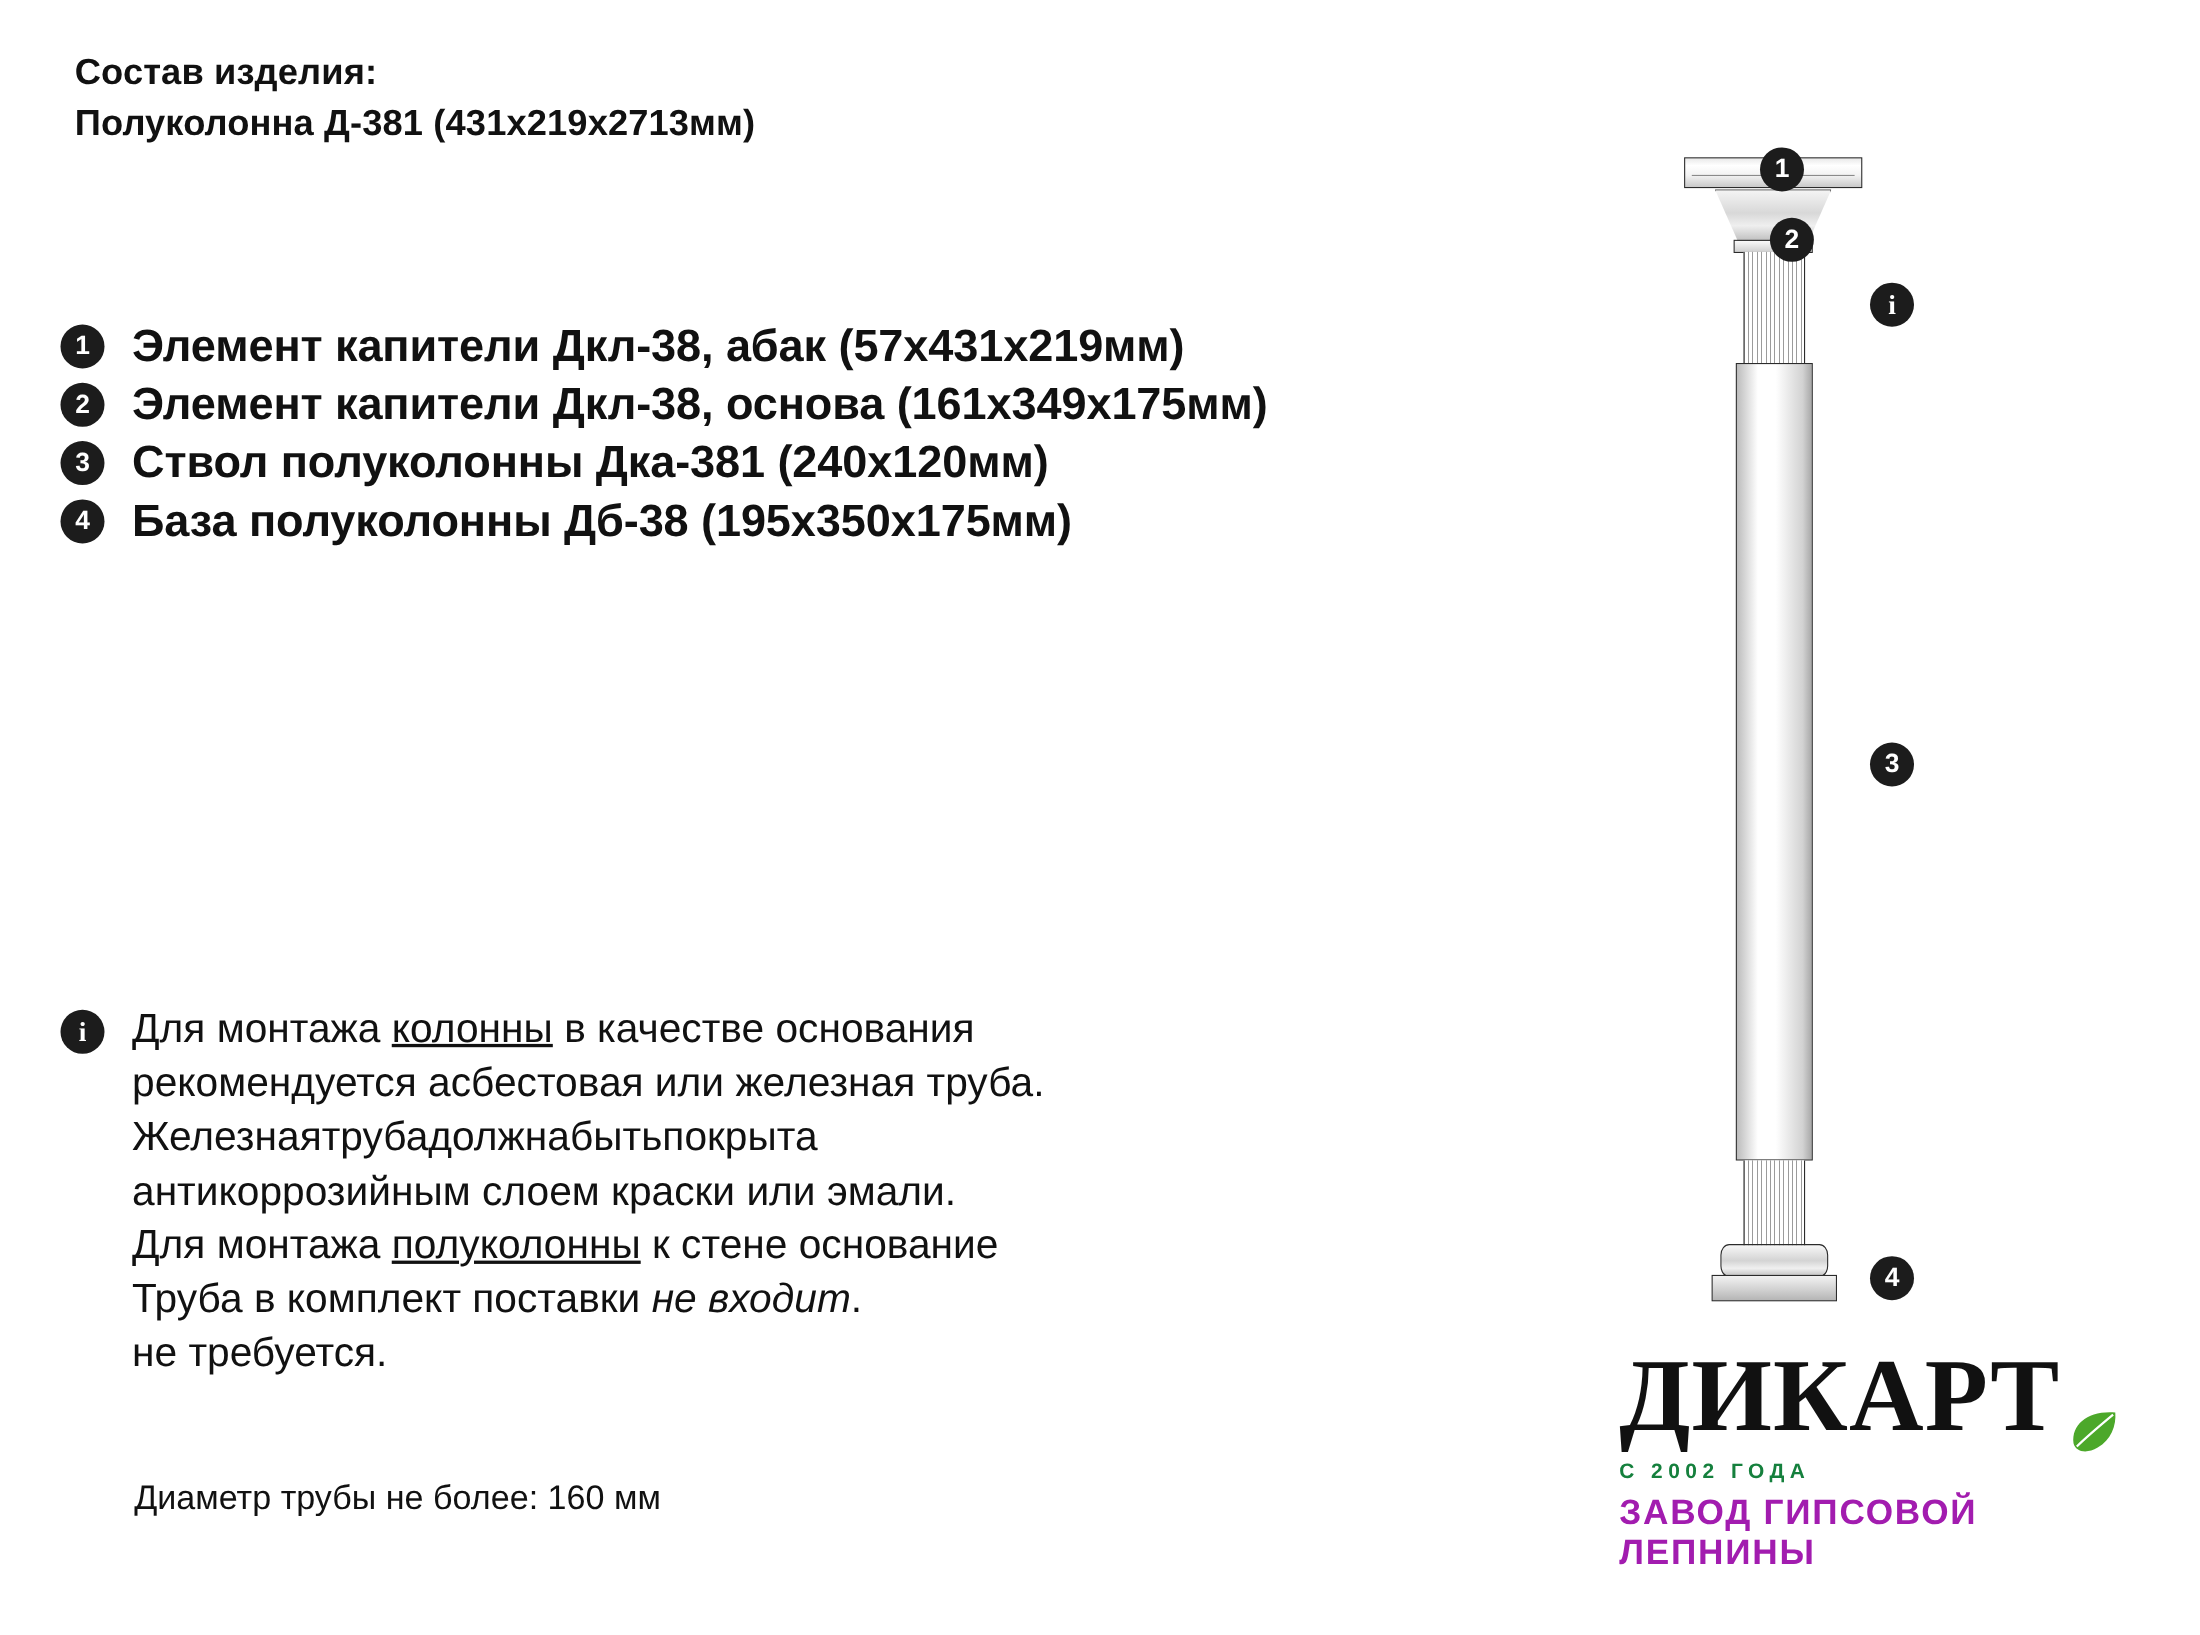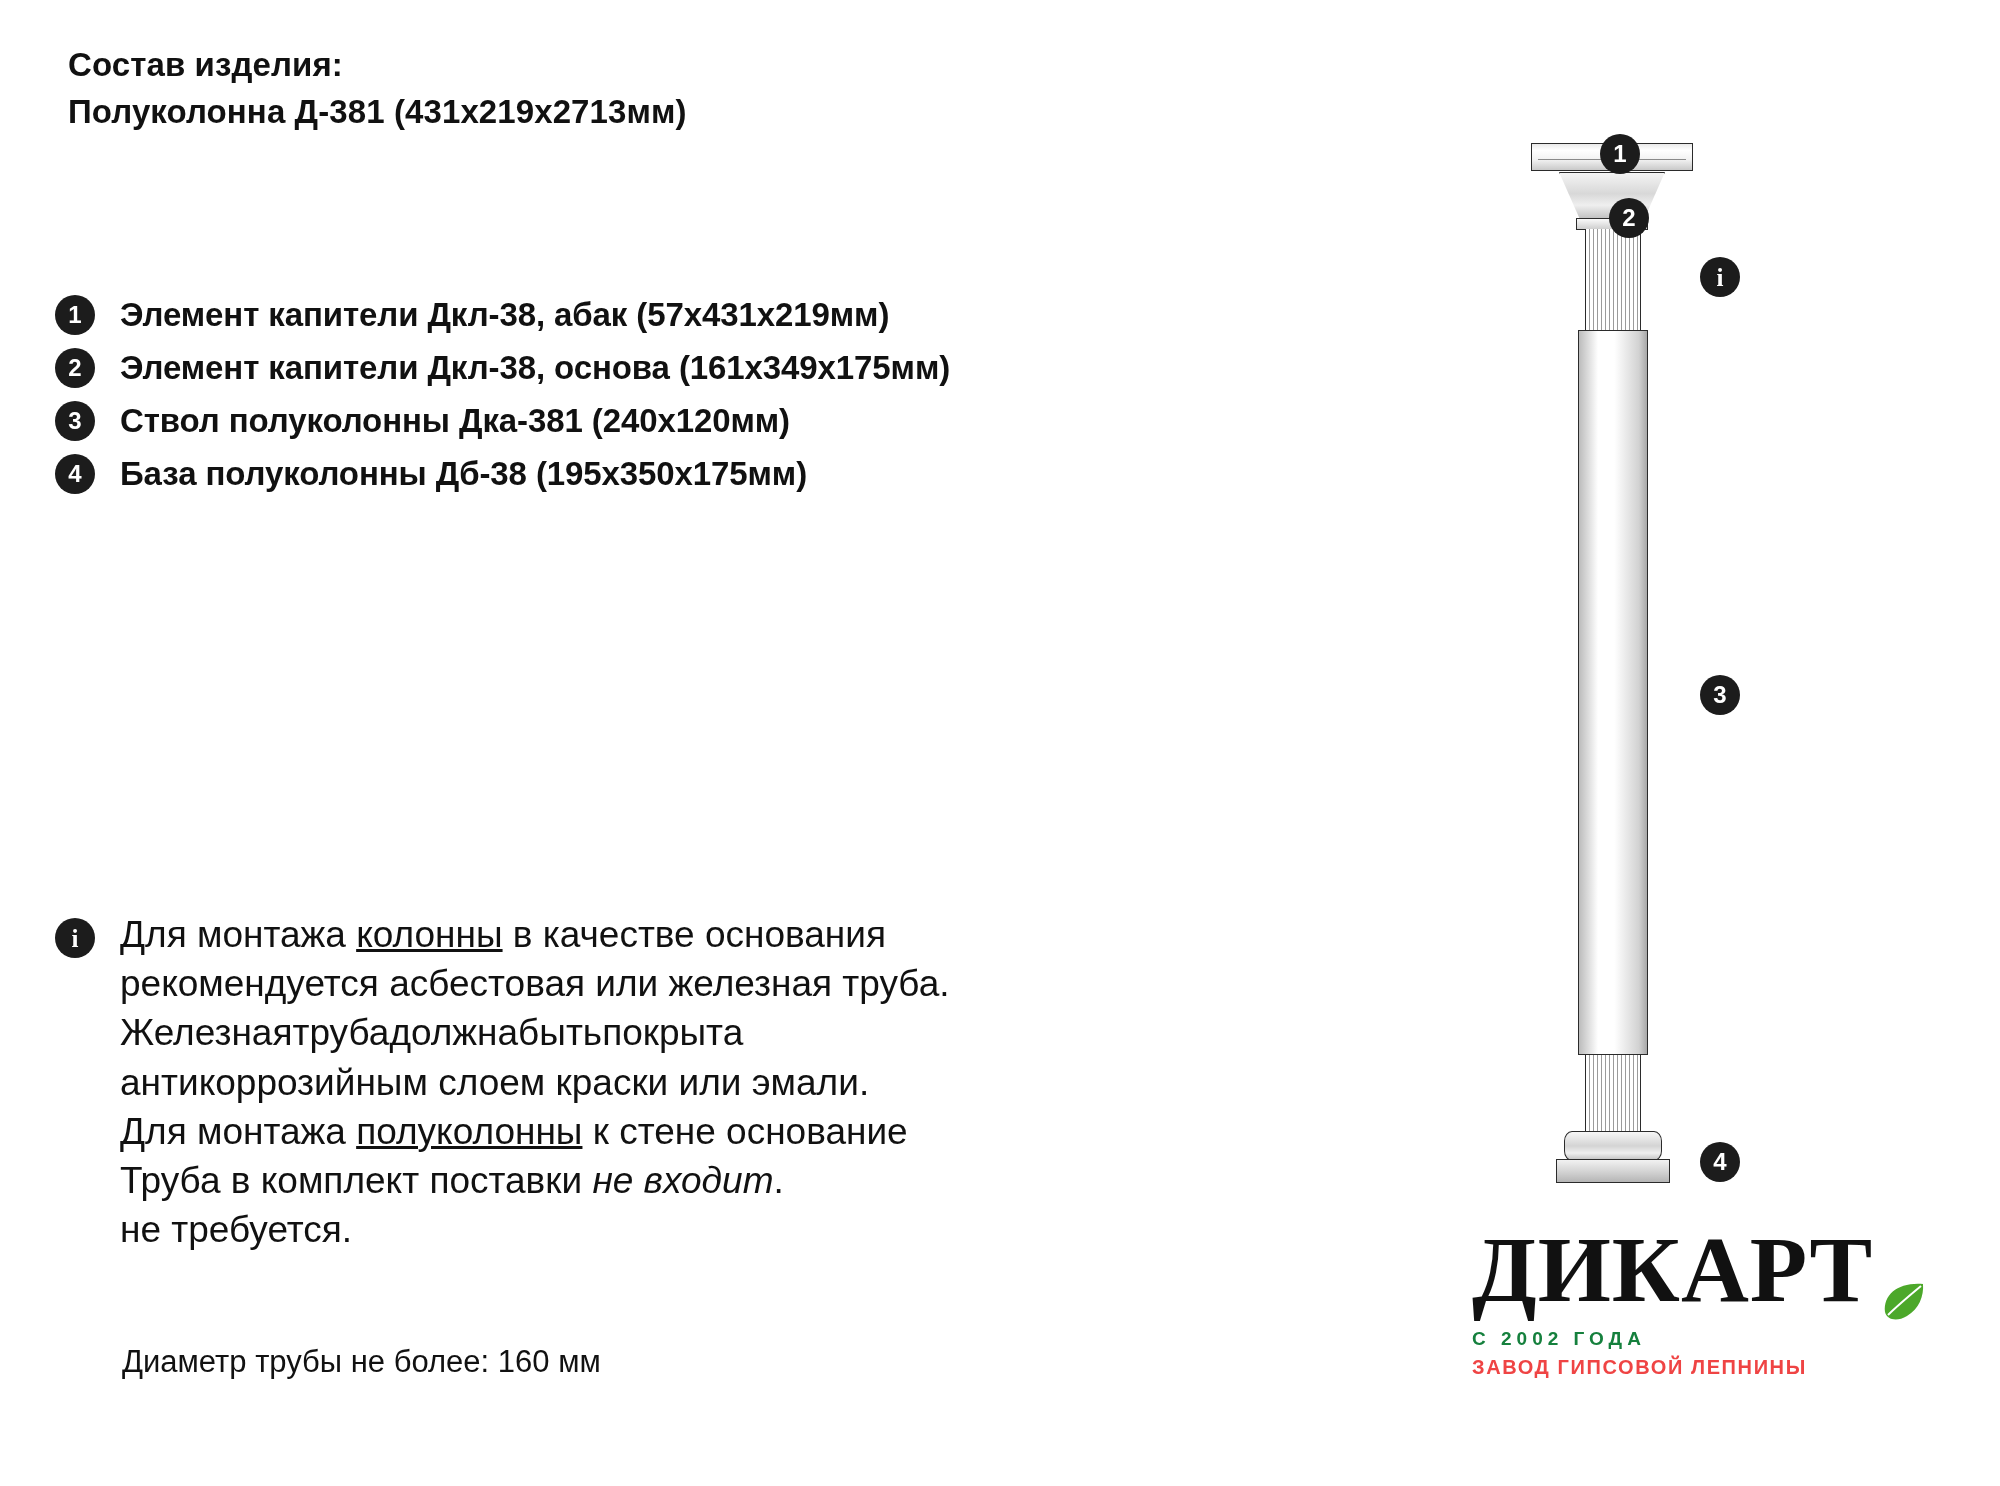--- a/index.html
+++ b/index.html
@@ -53,21 +53,21 @@
     font-size: 24px;
     font-weight: bold;
     display: flex;
     align-items: center;
     justify-content: center;
     font-family: "Liberation Sans", sans-serif;
     line-height: 1;
   }
   .part-label {
     margin-left: 25px;
-    font-size: 33px;
+    font-size: 41px;
     font-weight: bold;
     color: #111111;
     white-space: nowrap;
     letter-spacing: -0.1px;
   }
 
   
   #info-note {
     position: absolute;
     left: 55px;
@@ -284,24 +284,24 @@
   #logo-since {
     margin-top: 12px;
     font-size: 19px;
     font-weight: bold;
     letter-spacing: 5px;
     color: #15803d;
     font-family: "Liberation Sans", sans-serif;
   }
   #logo-tagline {
     margin-top: 6px;
-    font-size: 20px;
+    font-size: 32px;
     font-weight: bold;
     letter-spacing: 1.6px;
-    color: #ef4444;
+    color: #a21caf;
     font-family: "Liberation Sans", sans-serif;
   }
 </style>
 </head>
 <body>
 
 <div id="title-block">
   <div class="title-line">Состав изделия:</div>
   <div class="title-line">Полуколонна Д-381 (431х219х2713мм)</div>
 </div>

